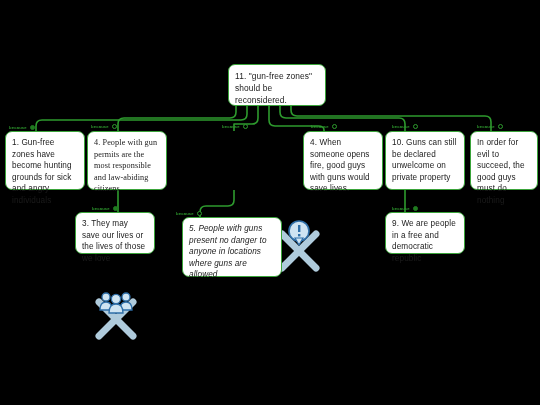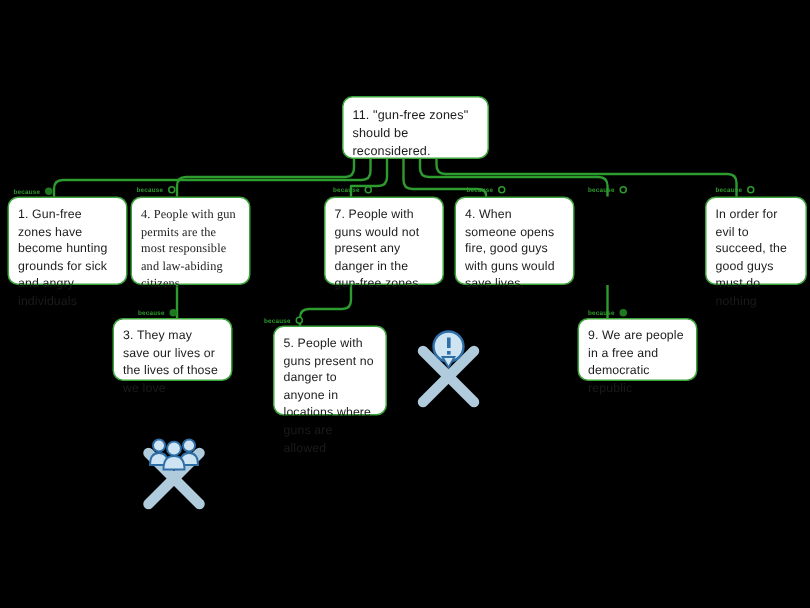--- a/index.html
+++ b/index.html
@@ -93,50 +93,50 @@
   <div class="conn" style="left:91px;top:124px;">
     <span class="lbl">because</span>
     <span class="dot hollow"></span>
   </div>
   <div class="node" style="left:87px;top:131px;width:80px;height:59px;font-family:Liberation Serif, serif;">4. People with gun permits are the most responsible and law-abiding citizens</div>
 
   <div class="conn" style="left:222px;top:124px;">
     <span class="lbl">because</span>
     <span class="dot hollow"></span>
   </div>
-  <div class="node" style="left:216px;top:131px;width:80px;height:59px;">7. People with guns would not present any danger in the gun-free zones</div>
 
   <div class="conn" style="left:311px;top:124px;">
     <span class="lbl">because</span>
     <span class="dot hollow"></span>
   </div>
   <div class="node" style="left:303px;top:131px;width:80px;height:59px;">4. When someone opens fire, good guys with guns would save lives.</div>
 
   <div class="conn" style="left:392px;top:124px;">
     <span class="lbl">because</span>
     <span class="dot hollow"></span>
   </div>
+  <div class="node" style="left:385px;top:131px;width:80px;height:59px;">10. Guns can still be declared unwelcome on private property</div>
 
   <div class="conn" style="left:477px;top:124px;">
     <span class="lbl">because</span>
     <span class="dot hollow"></span>
   </div>
   <div class="node" style="left:470px;top:131px;width:68px;height:59px;">In order for evil to succeed, the good guys must do nothing</div>
 
   <div class="conn" style="left:92px;top:206px;">
     <span class="lbl">because</span>
     <span class="dot filled"></span>
   </div>
   <div class="node" style="left:75px;top:212px;width:80px;height:42px;">3. They may save our lives or the lives of those we love</div>
 
   <div class="conn" style="left:176px;top:211px;">
     <span class="lbl">because</span>
     <span class="dot hollow"></span>
   </div>
-  <div class="node" style="left:182px;top:217px;width:76px;height:60px;">5. People with guns present no danger to anyone in locations where guns are allowed</div>
+  <div class="node" style="left:182px;top:217px;width:100px;height:60px;font-style:italic;">5. People with guns present no danger to anyone in locations where guns are allowed</div>
 
   <div class="conn" style="left:392px;top:206px;">
     <span class="lbl">because</span>
     <span class="dot filled"></span>
   </div>
   <div class="node" style="left:385px;top:212px;width:80px;height:42px;">9. We are people in a free and democratic republic</div>
 
   <div class="wm" style="left:272px;top:218px;">
     <svg width="54" height="54" viewBox="0 0 54 54" xmlns="http://www.w3.org/2000/svg">
       <g stroke="#b9d6e8" stroke-width="7" stroke-linecap="round" opacity="0.95">

